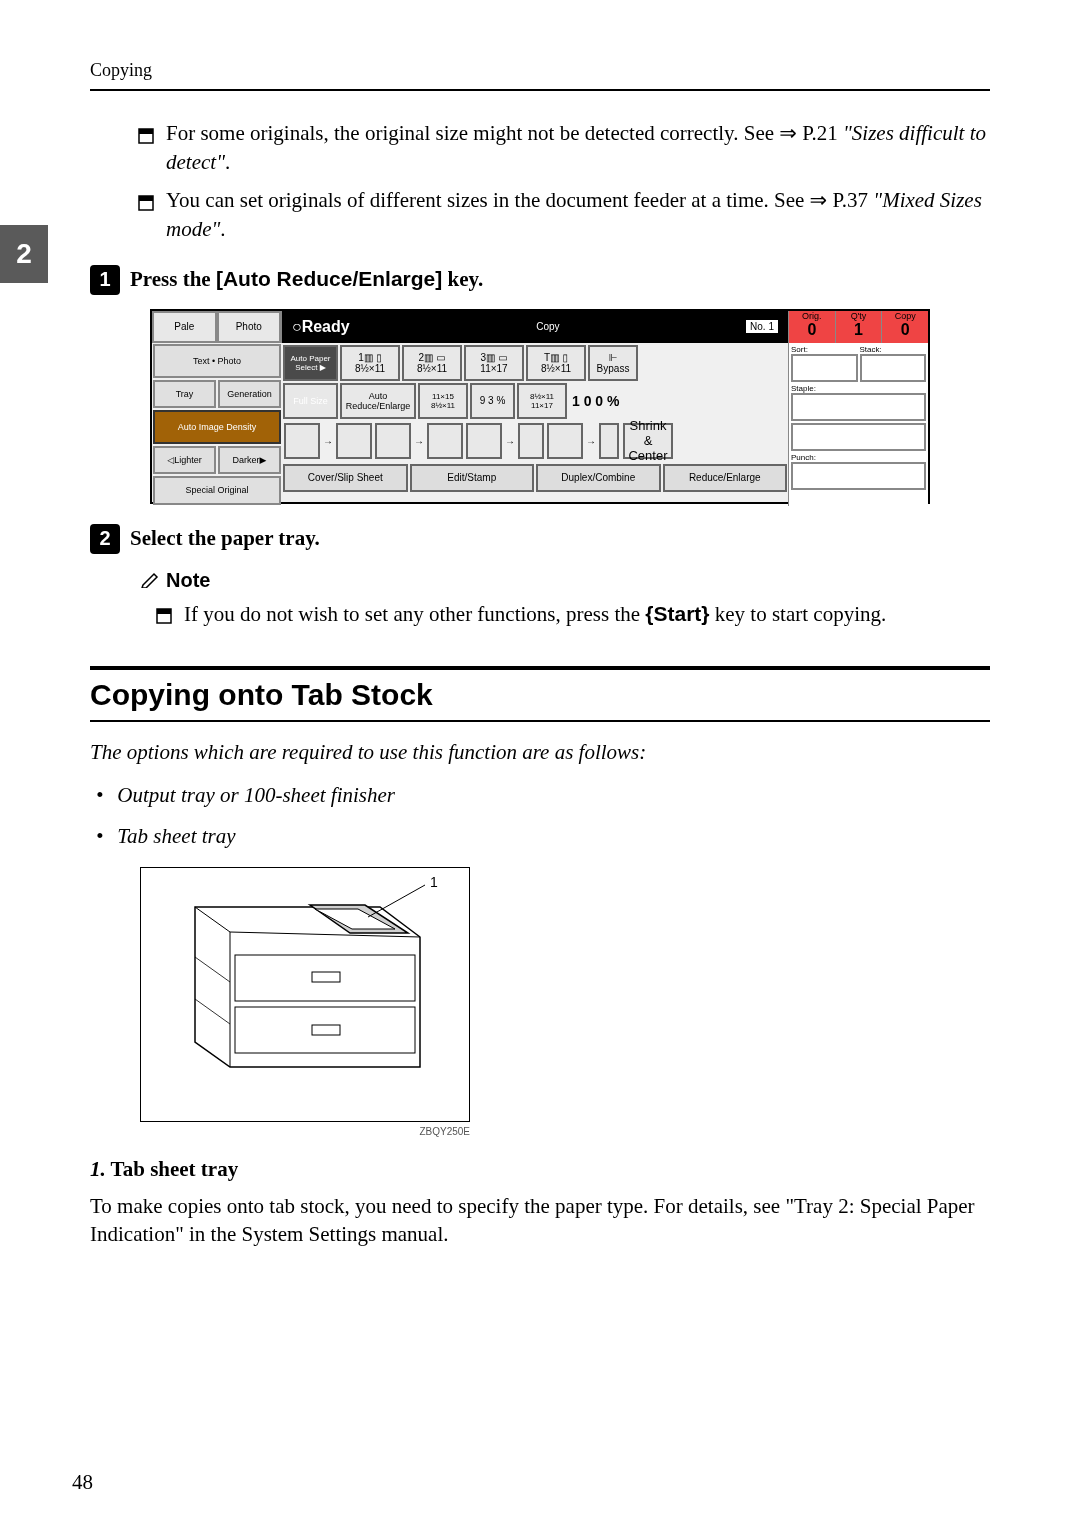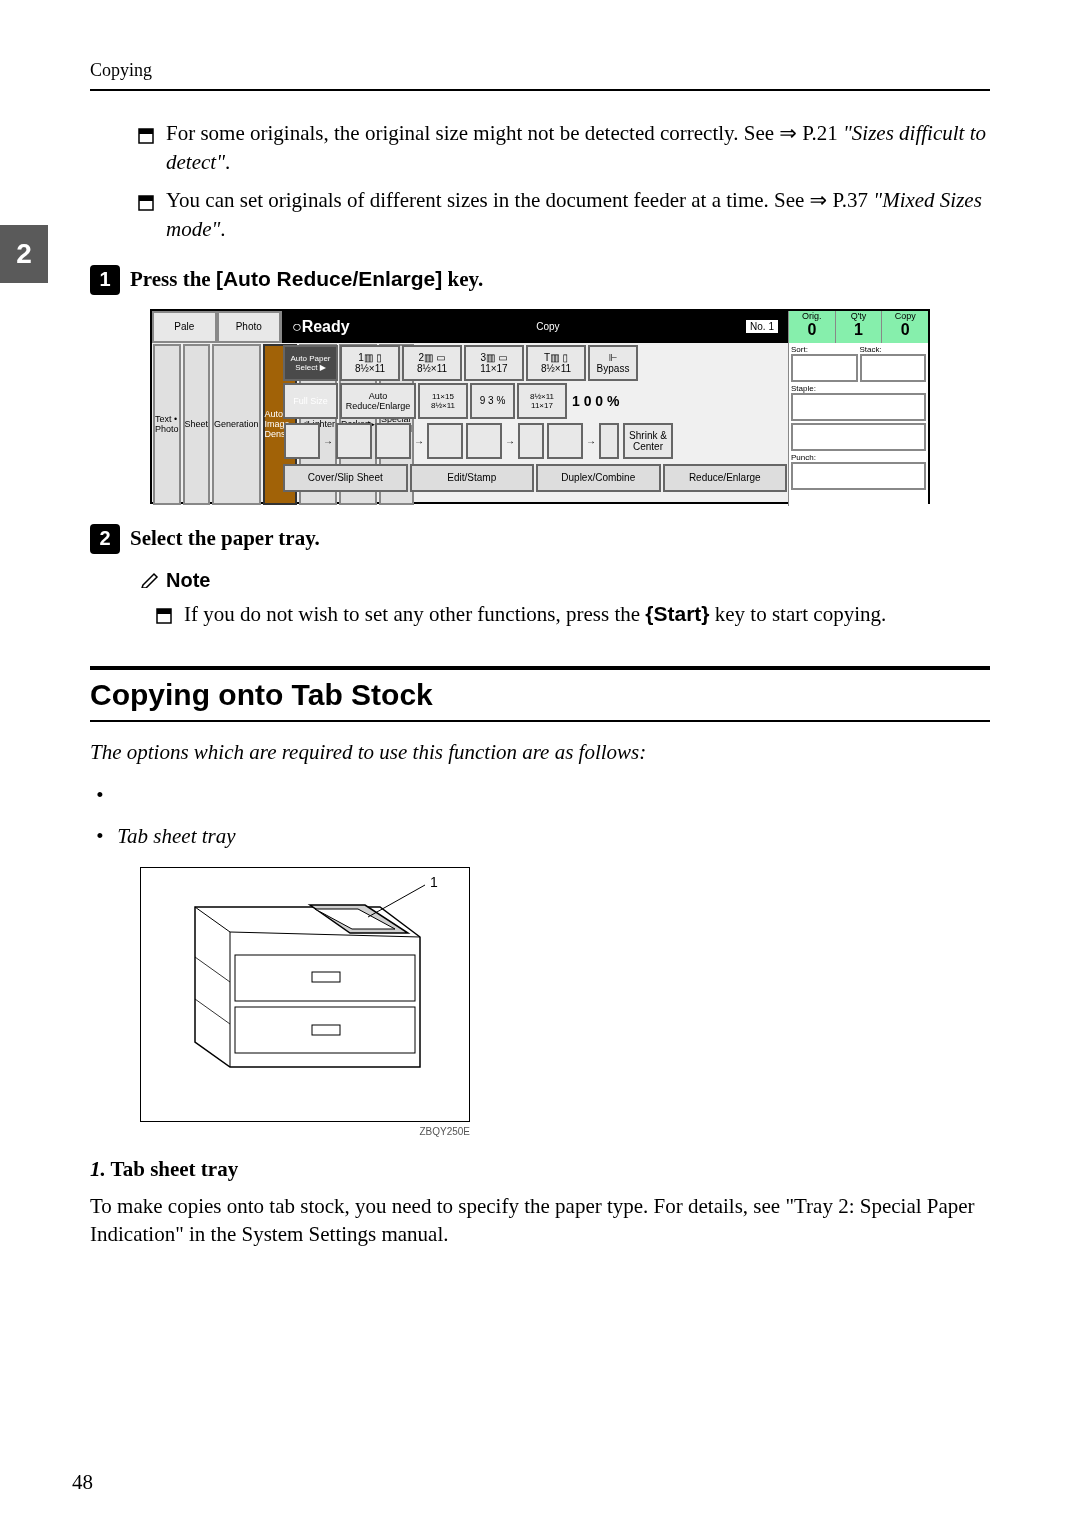--- a/index.html
+++ b/index.html
@@ -118,33 +118,34 @@
       background: #000;
       color: #fff;
       font-size: 16px;
       font-weight: bold;
       padding: 4px 10px;
       display: flex;
       align-items: center;
     }
     .panel-right-small {
       width: 140px;
-      background: #86efac;
+      background: #ef4444;
       border-left: 1px solid #888;
       display: flex;
       font-size: 9px;
       text-align: center;
     }
     .panel-body {
       display: flex;
       height: 163px;
     }
     .panel-left-col {
       width: 130px;
       display: flex;
+      flex-direction: column;
     }
     .left-row {
       display: flex;
       flex: 1;
     }
     .small-btn {
       border: 2px solid #888;
       background: #e0e0e0;
       flex: 1;
       display: flex;
@@ -383,21 +384,21 @@
       <div style="flex:1;">
           <div>Copy</div>
           <div style="font-size:16px;font-weight:bold;">0</div>
         </div>
     </div>
   </div>
   <div class="panel-body">
     <div class="panel-left-col">
       <div class="small-btn">Text • Photo</div>
       <div class="left-row">
-        <div class="small-btn">Sheet</div>
+        <div class="small-btn">Tray</div>
         <div class="small-btn">Generation</div>
       </div>
       <div class="small-btn dark-btn">Auto Image Density</div>
       <div class="left-row">
         <div class="small-btn">◁Lighter</div>
         <div class="small-btn">Darker▶</div>
       </div>
       <div class="small-btn" style="flex:0.8;">Special Original</div>
     </div>
     <div class="panel-mid">
@@ -438,21 +439,21 @@
         <div class="icon-box"></div>
         <div class="icon-box"></div>
         <span>→</span>
         <div class="icon-box"></div>
         <div class="icon-box"></div>
         <span>→</span>
         <div class="icon-box" style="width:26px;"></div>
         <div class="icon-box"></div>
         <span>→</span>
         <div class="icon-box" style="width:20px;"></div>
-        <div class="paper-btn" style="width:50px;font-size:10px;height:36px;">Shrink &amp; Center</div>
+        <div class="paper-btn" style="width:50px;font-size:13px;height:36px;">Shrink &amp; Center</div>
       </div>
       <div class="bottom-tabs">
         <div class="bottom-tab">Cover/Slip Sheet</div>
         <div class="bottom-tab">Edit/Stamp</div>
         <div class="bottom-tab">Duplex/Combine</div>
         <div class="bottom-tab">Reduce/Enlarge</div>
       </div>
     </div>
     <div class="panel-right-col">
       <div style="display:flex;gap:2px;">
@@ -504,20 +505,21 @@
   </div>
 </div>
 
 <h2 class="section-heading">Copying onto Tab Stock</h2>
 
 <p class="section-intro">The options which are required to use this function are as follows:</p>
 
 <div class="option-list">
   <div class="option-item">
     <span class="option-bullet">•</span>
+    <span>Output tray or 100-sheet finisher</span>
   </div>
   <div class="option-item">
     <span class="option-bullet">•</span>
     <span>Tab sheet tray</span>
   </div>
 </div>
 
 <div class="tray-diagram">
   <svg width="330" height="255" viewBox="0 0 330 255">
     <rect x="0" y="0" width="330" height="255" fill="none" stroke="#000" stroke-width="2"></rect>

